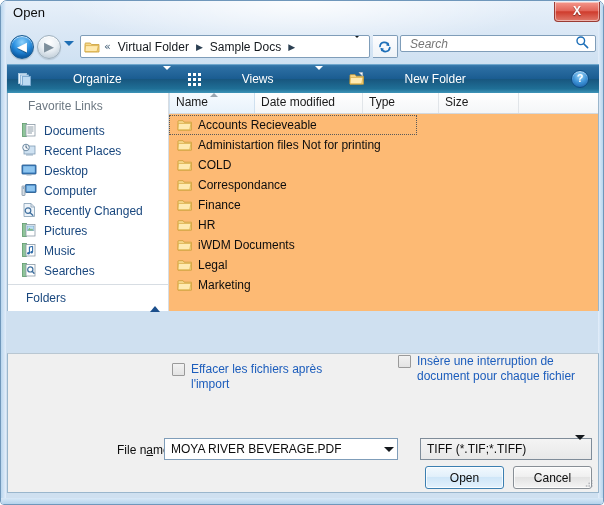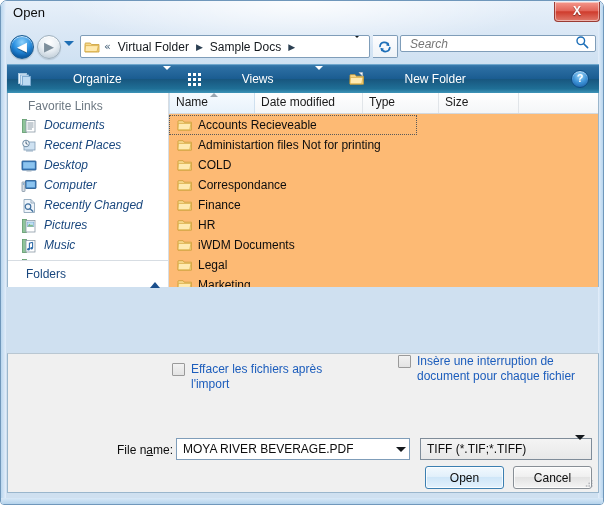--- a/index.html
+++ b/index.html
@@ -262,21 +262,21 @@
     text-align: center;
     font-size: 11px;
     font-weight: bold;
     color: #ffffff;
   }
 
   
   #content {
     position: absolute;
     left: 6px; top: 92px;
-    width: 592px; height: 194px;
+    width: 592px; height: 218px;
     background: #ffffff;
     border-left: 1px solid #9ab6cc;
     border-right: 1px solid #9ab6cc;
     box-sizing: border-box;
     display: flex;
     z-index: 4;
   }
 
   #sidebar {
     width: 161px;
@@ -289,25 +289,24 @@
     flex-direction: column;
   }
   #favorites-header {
     font-size: 12px;
     color: #6d7882;
     padding: 6px 0 5px 20px;
   }
   #favorites-list { flex: 1; overflow: hidden; }
   .fav-item {
     display: flex;
-    align-items: flex-start;
+    align-items: flex-end;
     height: 20px;
     padding-left: 13px;
     cursor: pointer;
-    font-style: italic;
   }
   .fav-icon {
     width: 16px; height: 16px;
     margin-right: 7px;
     flex: none;
     display: block;
   }
   .fav-label {
     font-size: 12px;
     color: #19477e;
@@ -446,21 +445,21 @@
     z-index: 4;
   }
   #filename-label {
     position: absolute;
     left: 109px; top: 10px;
     font-size: 12px;
     color: #0d0d0d;
   }
   #filename-combo {
     position: absolute;
-    left: 168px; top: 5px;
+    left: 156px; top: 5px;
     width: 234px; height: 22px;
     background: #ffffff;
     border: 1px solid #7f9db9;
     box-sizing: border-box;
     display: flex;
     align-items: center;
     cursor: text;
   }
   #filename-value {
     font-size: 12px;

